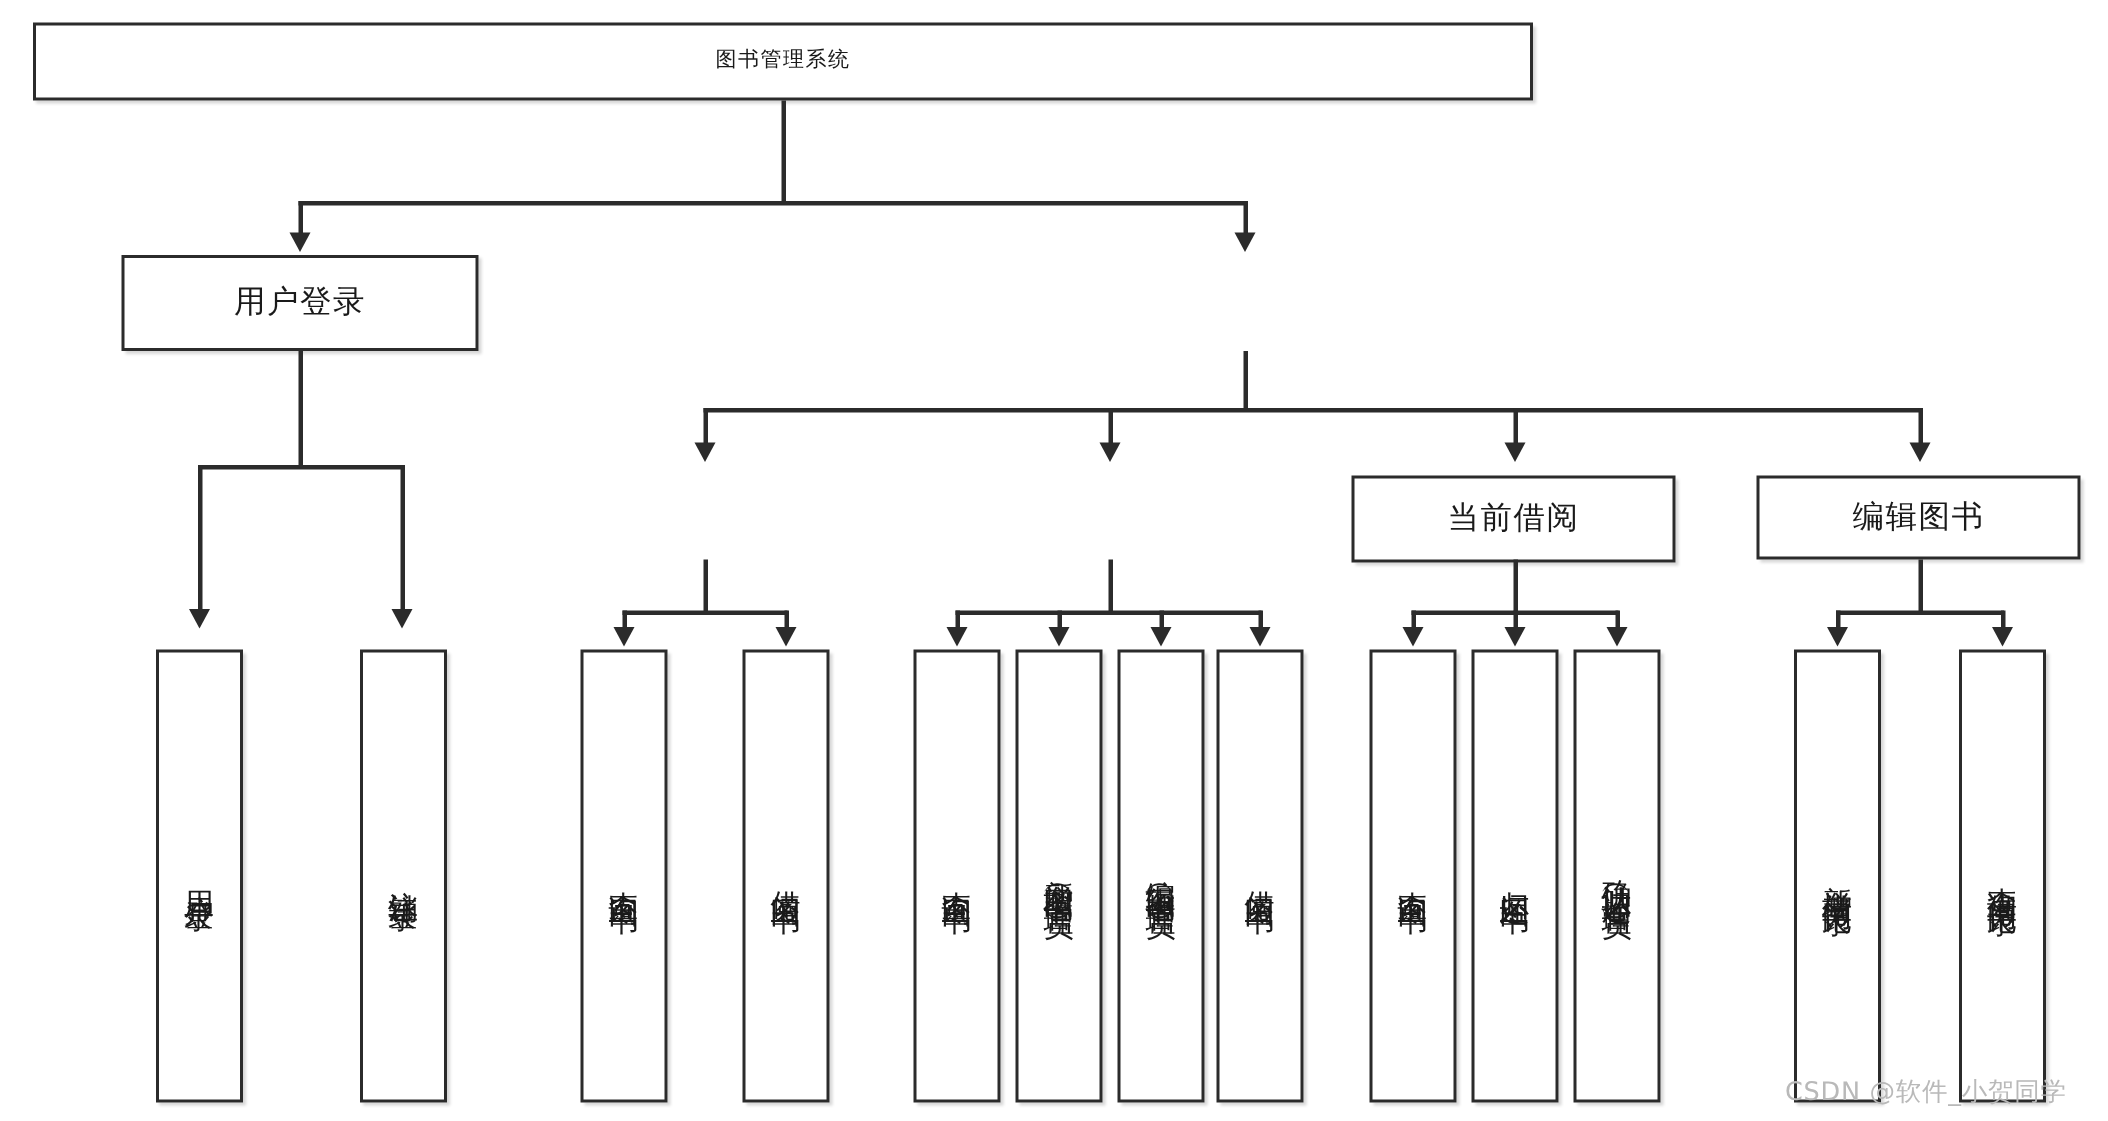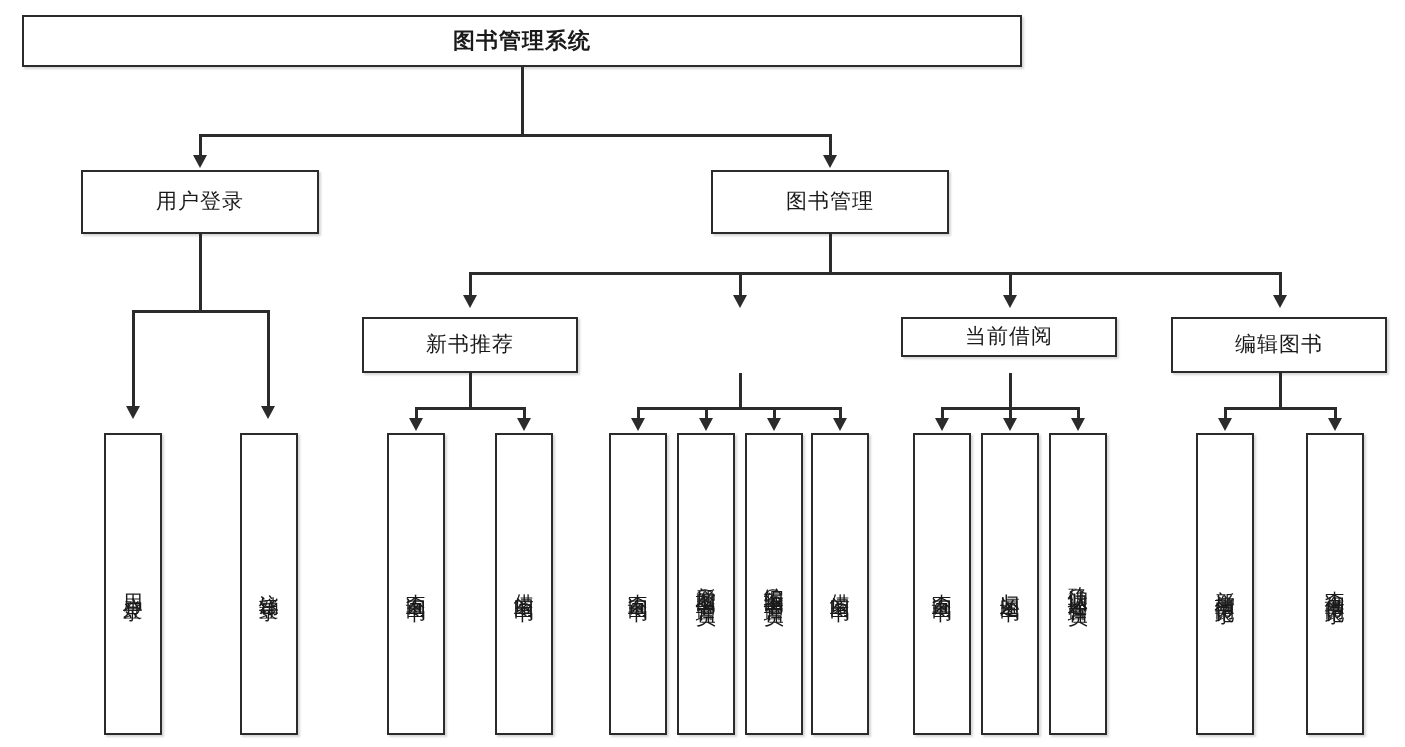--- a/index.html
+++ b/index.html
@@ -32,21 +32,21 @@
   }
   .node .label {
     font-size: 21px;
     line-height: 1.1;
     color: #1a1a1a;
     letter-spacing: 1px;
     white-space: nowrap;
     text-align: center;
   }
   
-  .node.root .label { font-size: 22px; font-weight: bold; }
+  .node.root .label { font-size: 14px; }
 
   
   .node.vert {
     align-items: center;
     justify-content: center;
     padding: 4px 0;
   }
   .node.vert .label {
     writing-mode: vertical-rl;
     text-orientation: upright;
@@ -93,47 +93,41 @@
 
   <div class="seg v" style="left:521px; top:67px; width:2.5px; height:69px;"></div>
   <div class="seg h" style="left:199px; top:134px; width:632px; height:2.5px;"></div>
   <div class="seg v" style="left:199px; top:134px; width:2.5px; height:24px;"></div>
   <div class="arrow" style="left:193px; top:155px;"></div>
   <div class="seg v" style="left:829px; top:134px; width:2.5px; height:24px;"></div>
   <div class="arrow" style="left:823px; top:155px;"></div>
 
   <div class="node" style="left:81px; top:170px; width:238px; height:64px;">
     <span class="label">用户登录</span>
-  </div>
-  <div class="node" style="left:711px; top:170px; width:238px; height:64px;">
-    <span class="label">图书管理</span>
   </div>
 
   <div class="seg v" style="left:199px; top:234px; width:2.5px; height:78px;"></div>
   <div class="seg h" style="left:132px; top:310px; width:137px; height:2.5px;"></div>
   <div class="seg v" style="left:132px; top:310px; width:2.5px; height:99px;"></div>
   <div class="arrow" style="left:126px; top:406px;"></div>
   <div class="seg v" style="left:267px; top:310px; width:2.5px; height:99px;"></div>
   <div class="arrow" style="left:261px; top:406px;"></div>
 
   <div class="seg v" style="left:829px; top:234px; width:2.5px; height:40px;"></div>
   <div class="seg h" style="left:469px; top:272px; width:812px; height:2.5px;"></div>
   <div class="seg v" style="left:469px; top:272px; width:2.5px; height:26px;"></div>
   <div class="arrow" style="left:463px; top:295px;"></div>
   <div class="seg v" style="left:739px; top:272px; width:2.5px; height:26px;"></div>
   <div class="arrow" style="left:733px; top:295px;"></div>
   <div class="seg v" style="left:1009px; top:272px; width:2.5px; height:26px;"></div>
   <div class="arrow" style="left:1003px; top:295px;"></div>
   <div class="seg v" style="left:1279px; top:272px; width:2.5px; height:26px;"></div>
   <div class="arrow" style="left:1273px; top:295px;"></div>
 
-  <div class="node" style="left:362px; top:317px; width:216px; height:56px;">
-    <span class="label">新书推荐</span>
-  </div>
-  <div class="node" style="left:901px; top:317px; width:216px; height:40px;">
+  <div class="node" style="left:901px; top:317px; width:216px; height:58px;">
     <span class="label">当前借阅</span>
   </div>
   <div class="node" style="left:1171px; top:317px; width:216px; height:56px;">
     <span class="label">编辑图书</span>
   </div>
 
   <div class="seg v" style="left:469px; top:373px; width:2.5px; height:36px;"></div>
   <div class="seg h" style="left:415px; top:407px; width:110px; height:2.5px;"></div>
   <div class="seg v" style="left:415px; top:407px; width:2.5px; height:14px;"></div>
   <div class="arrow" style="left:409px; top:418px;"></div>
@@ -204,14 +198,15 @@
     <span class="label">确认归还（管理员）</span>
   </div>
 
   <div class="node vert" style="left:1196px; top:433px; width:58px; height:302px;">
     <span class="label">新增借阅记录</span>
   </div>
   <div class="node vert" style="left:1306px; top:433px; width:58px; height:302px;">
     <span class="label">查询借阅记录</span>
   </div>
 
+  <div id="watermark" style="left:1190px; top:716px;">CSDN @软件_小贺同学</div>
 
 </div>
 
 </body></html>

